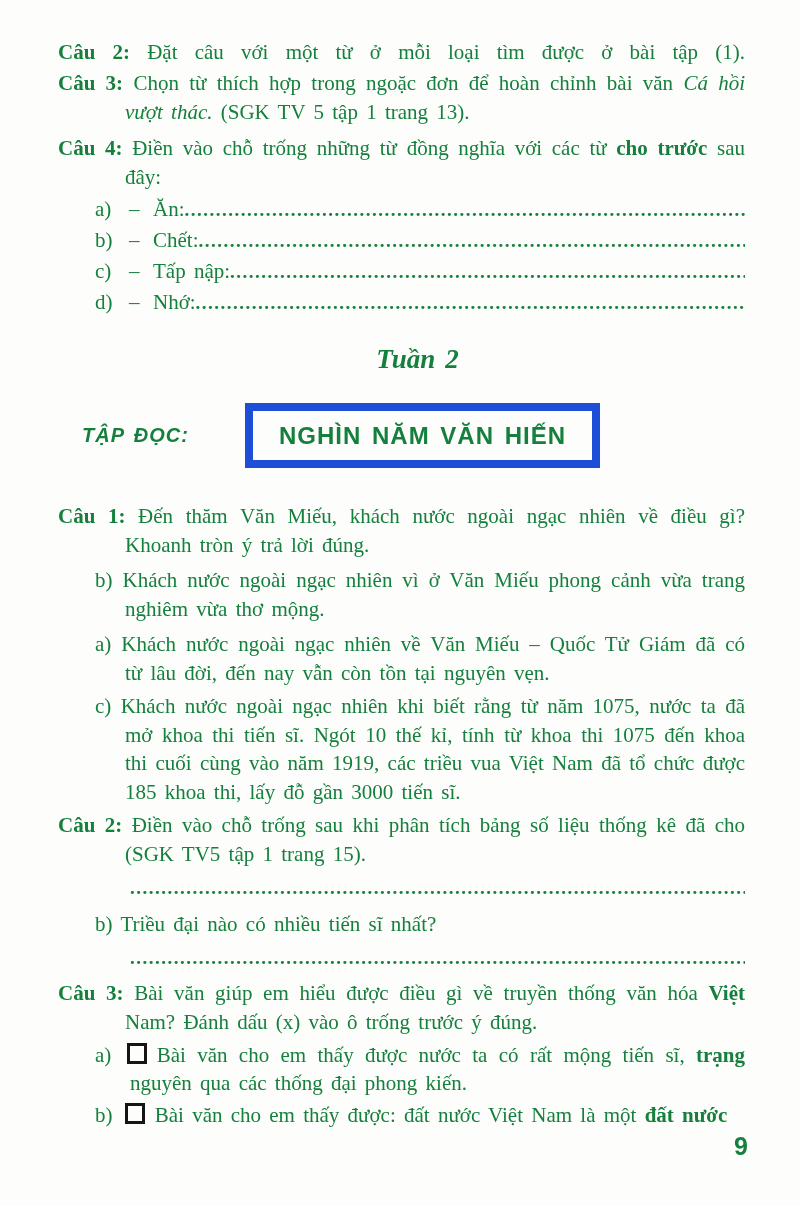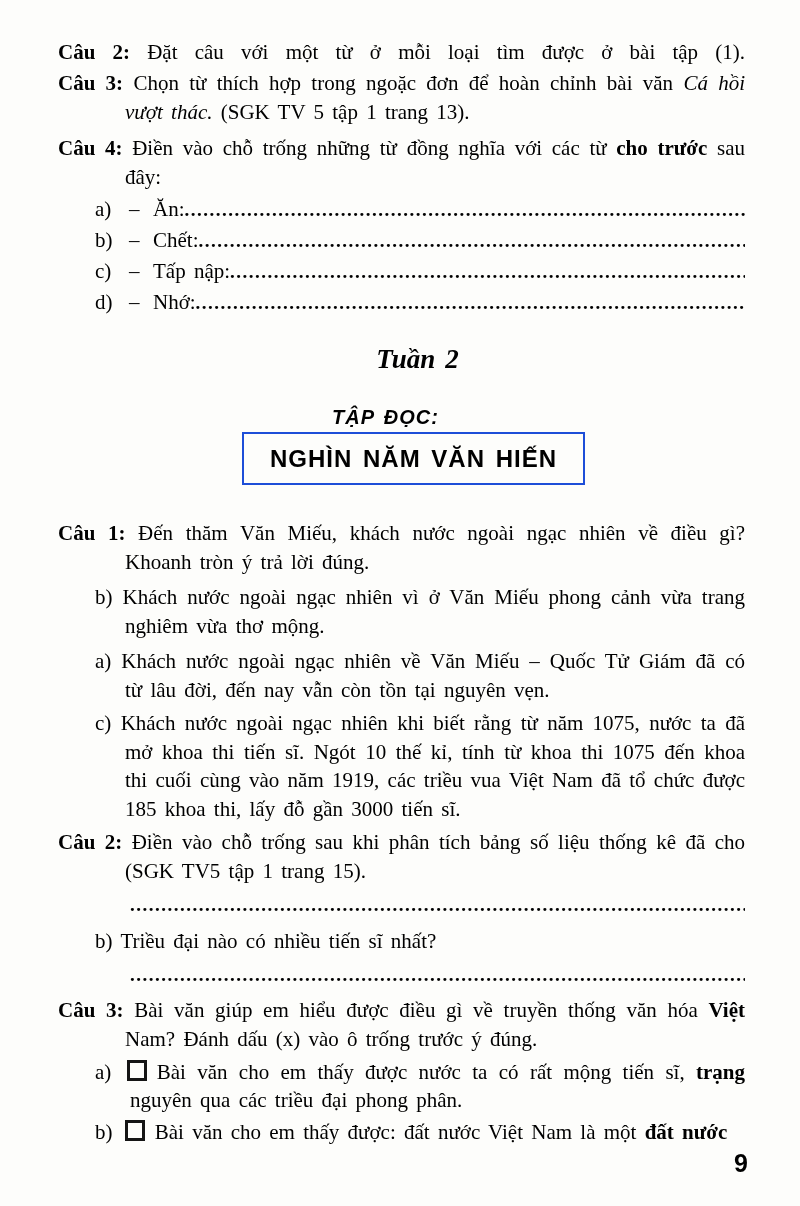--- a/index.html
+++ b/index.html
@@ -3,21 +3,21 @@
 <meta charset="utf-8">
 <style>
   html,body { margin:0; padding:0; }
   body { background:#e9e9e9; }
   .page {
     position: relative;
     width: 800px;
     height: 1206px;
     margin: 0 auto;
     background: #fdfdfb;
-    color: #000000;
+    color: #15803d;
     font-family: "Liberation Serif", serif;
     font-size: 21px;
     line-height: 29px;
     box-sizing: border-box;
     padding-top: 38px;
     overflow: hidden;
     word-spacing: 3px;
   }
   
   .q {
@@ -87,33 +87,32 @@
     font-size: 27px;
     font-weight: bold;
     font-style: italic;
     line-height: 36px;
     padding-left: 35px;
   }
   .lesson-head {
     margin: 26px 55px 0 82px;
     display: flex;
     align-items: center;
-    flex-direction: column;
   }
   .lesson-type {
     width: 163px;
     flex: none;
     font-family: "Liberation Sans", sans-serif;
     font-weight: bold;
     font-style: italic;
     font-size: 20px;
     letter-spacing: 1px;
   }
   .lesson-box {
-    border: 2px solid #1d4ed8;
+    border: 8px solid #1d4ed8;
     padding: 10px 26px;
     font-family: "Liberation Sans", sans-serif;
     font-weight: bold;
     font-size: 24px;
     letter-spacing: 1px;
     white-space: nowrap;
   }
   .mt-q3top { margin-top: 2px; }
   .mt-q4top { margin-top: 7px; }
   .mt-fills { margin-top: 3px; }
@@ -223,21 +222,21 @@
   </p>
   <div class="ansline">................................................................................................................................................................................................................................................................................................................................................................................................................</div>
 
   <p class="q mt-q3r">
     <span class="qlabel">Câu 3:</span>
     <span>Bài văn giúp em hiểu được điều gì về truyền thống văn hóa </span><b class="kw">Việt</b><span> Nam? Đánh dấu (x) vào ô trống trước ý đúng.</span>
   </p>
 
   <p class="copt mt-copta">
     <span>a)</span>
-    <span class="cbx"></span><span>Bài văn cho em thấy được nước ta có rất mộng tiến sĩ, </span><b class="kw">trạng</b><span> nguyên qua các triều đại phong phân.</span>
+    <span class="cbx"></span><span>Bài văn cho em thấy được nước ta có rất mộng tiến sĩ, </span><b class="kw">trạng</b><span> nguyên qua các thống đại phong kiến.</span>
   </p>
 
   <p class="copt mt-coptb">
     <span>b)</span>
     <span class="cbx"></span><span>Bài văn cho em thấy được: đất nước Việt Nam là một </span><b class="kw">đất nước</b><span></span>
   </p>
 
   <div class="page-number">9</div>
 
 </div>

